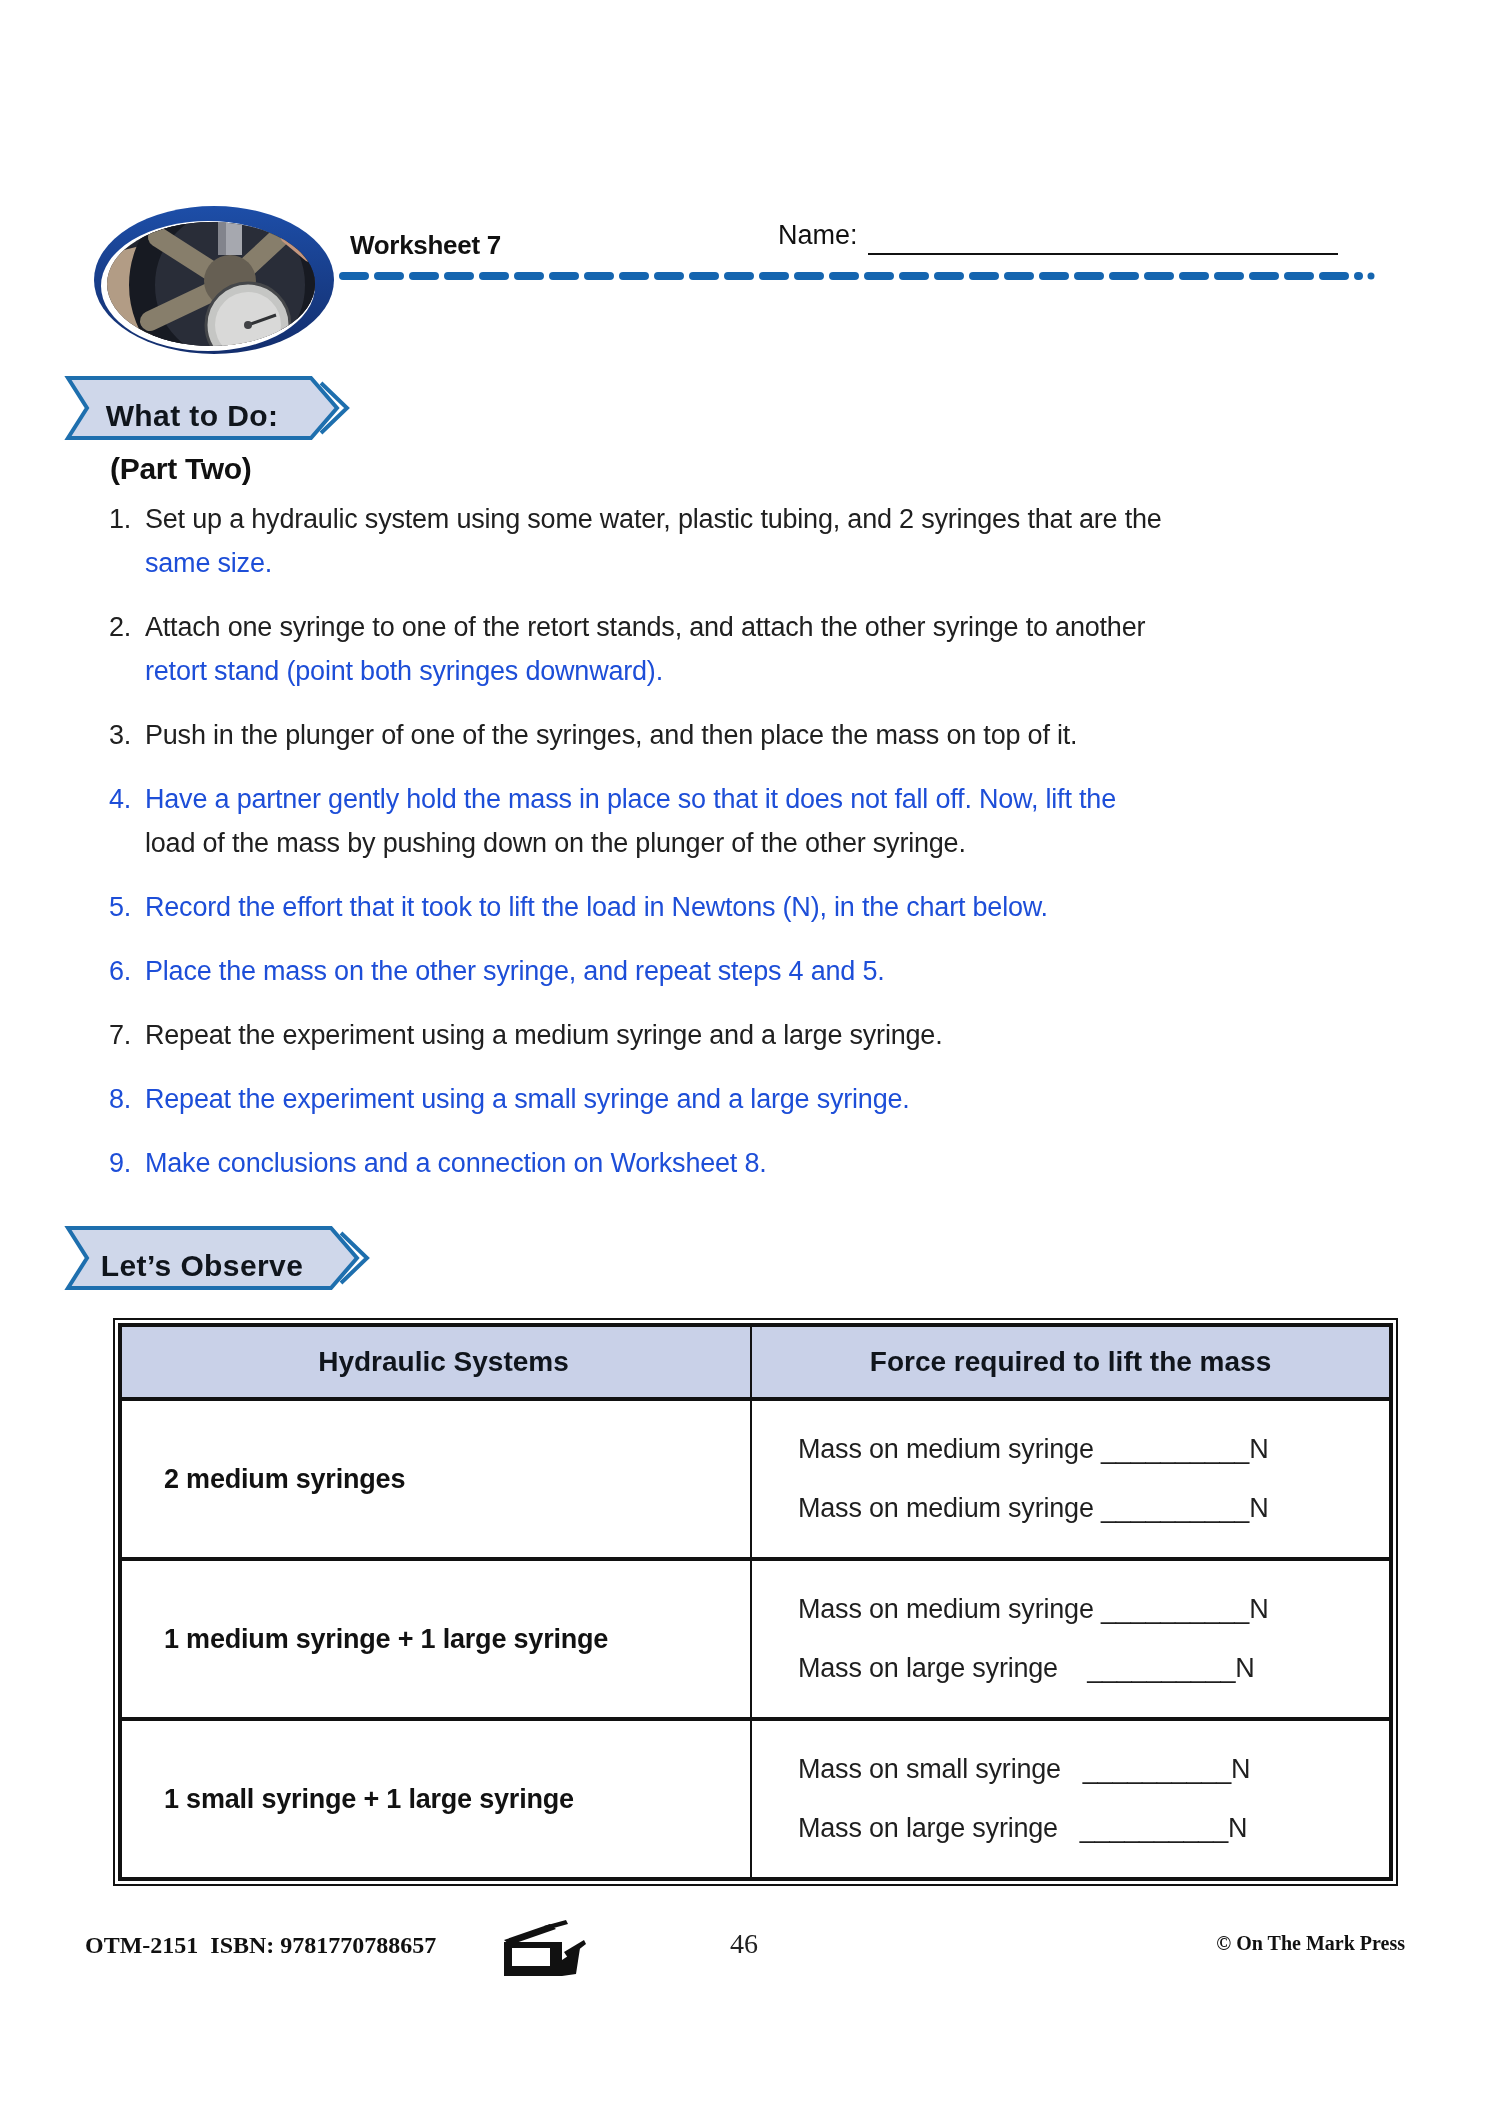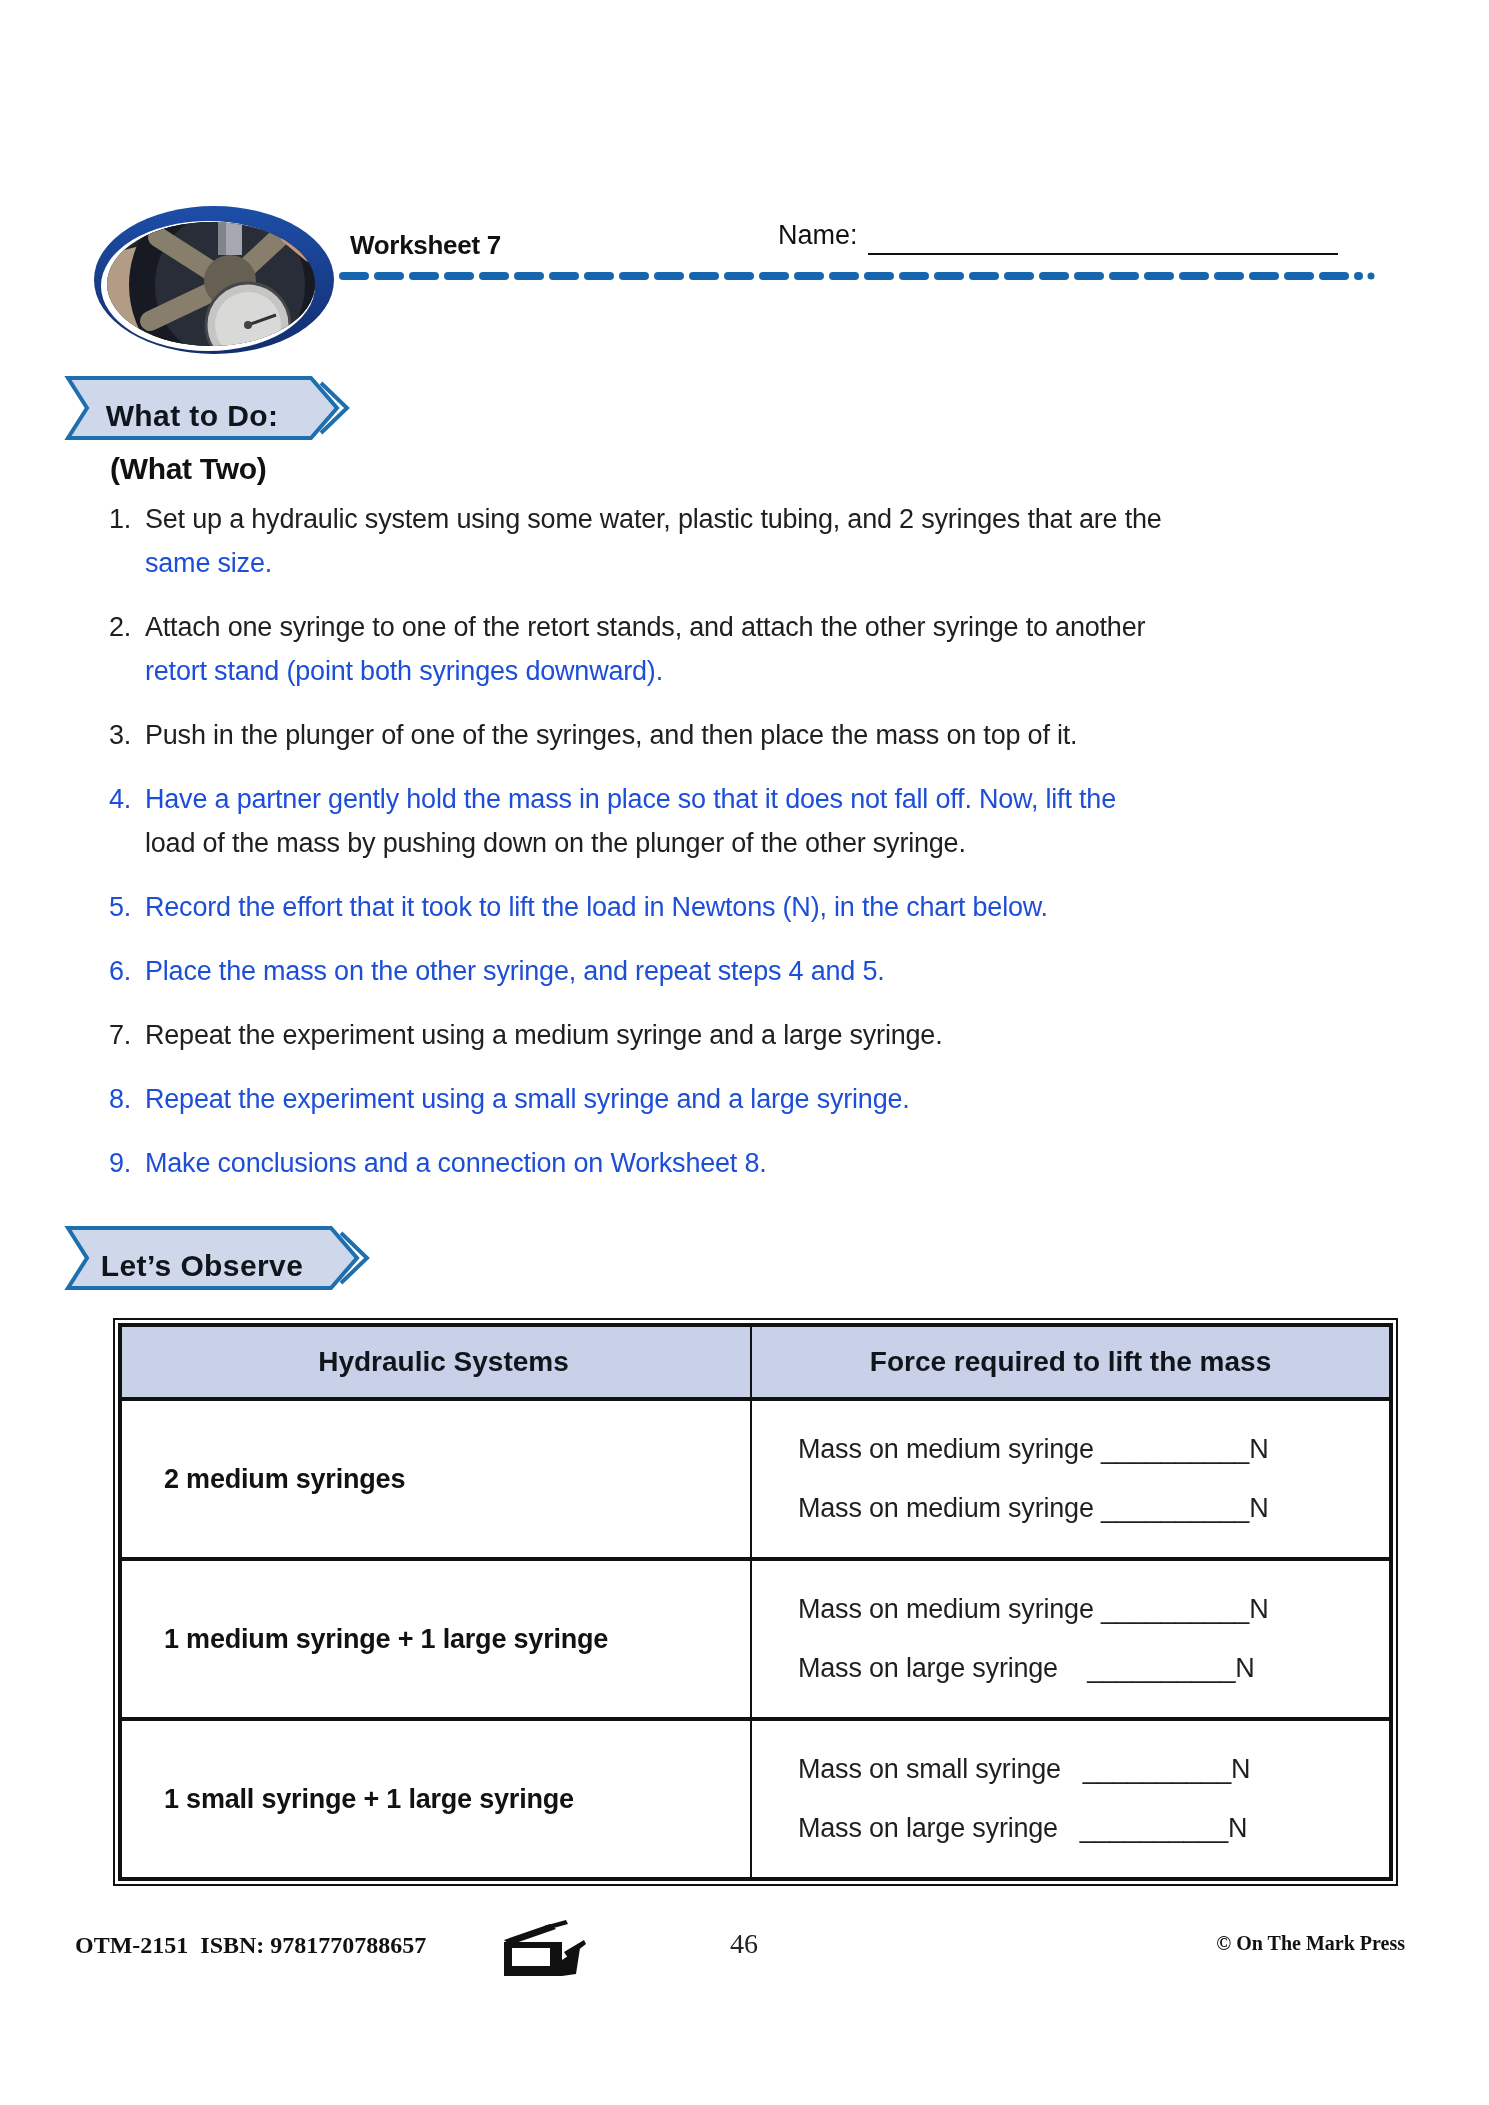--- a/index.html
+++ b/index.html
@@ -64,21 +64,21 @@
   .t-body + .t-body { border-top:4px solid #111; }
   .cell { box-sizing:border-box; }
   .cell.syscol { border-right:2px solid #111; display:flex; align-items:center; padding-left:42px; }
   .system-label { font-size:27px; font-weight:700; letter-spacing:-0.2px; color:#121212; }
   .cell.forcecol {
     display:flex; flex-direction:column; justify-content:center; gap:28px; padding-left:46px;
   }
   .force-line { font-size:27px; color:#1f1f1f; white-space:pre-wrap; letter-spacing:-0.2px; }
   
   .footer { position:absolute; left:0; top:1918px; width:100%; height:80px; font-family:"Liberation Serif", serif; }
-  .footer-code { position:absolute; left:75px; top:14px; font-size:24px; font-weight:700; color:#111; white-space:pre-wrap; }
+  .footer-code { position:absolute; left:85px; top:14px; font-size:24px; font-weight:700; color:#111; white-space:pre-wrap; }
   .copier { position:absolute; left:492px; top:0px; width:96px; height:66px; }
   .page-number { position:absolute; left:694px; top:10px; width:100px; text-align:center; font-size:28px; color:#222; }
   .footer-copy { position:absolute; right:84px; top:14px; font-size:20px; font-weight:700; color:#111; }
 </style>
 </head>
 <body>
 
 <div class="page">
 
   <div class="logo">
@@ -133,21 +133,21 @@
   </div>
 
   <div class="banner banner-what">
     <svg width="300" height="68" viewBox="0 0 300 68">
       <polygon points="5,4 248,4 274,34 248,64 5,64 24,34" fill="#cfd7ea" stroke="#1e6fae" stroke-width="4" stroke-linejoin="miter"></polygon>
       <polyline points="258,9 284,34 258,59" fill="none" stroke="#1e6fae" stroke-width="4"></polyline>
     </svg>
     <span class="banner-label">What to Do:</span>
   </div>
 
-  <div class="part-label">(What Two)</div>
+  <div class="part-label">(Part Two)</div>
 
   <div class="instructions">
     <div class="item">
       <span class="num r">1.</span><span class="r">Set up a hydraulic system using some water, plastic tubing, and 2 syringes that are the</span><br>
       <span class="b">same size.</span>
     </div>
     <div class="item">
       <span class="num r">2.</span><span class="r">Attach one syringe to one of the retort stands, and attach the other syringe to another</span><br>
       <span class="b">retort stand (point both syringes downward).</span>
     </div>

